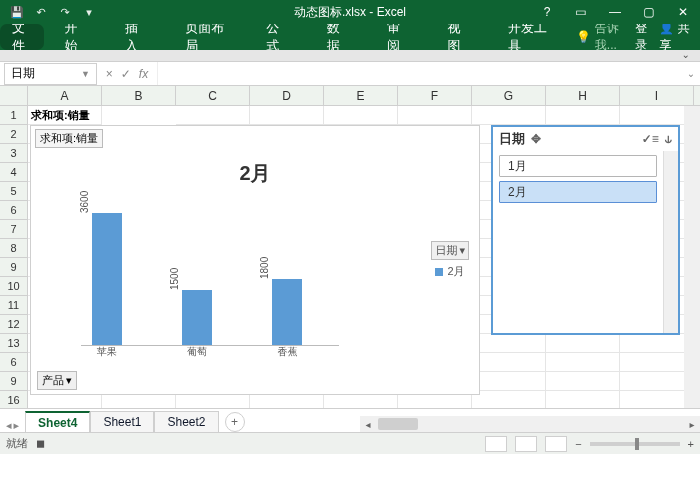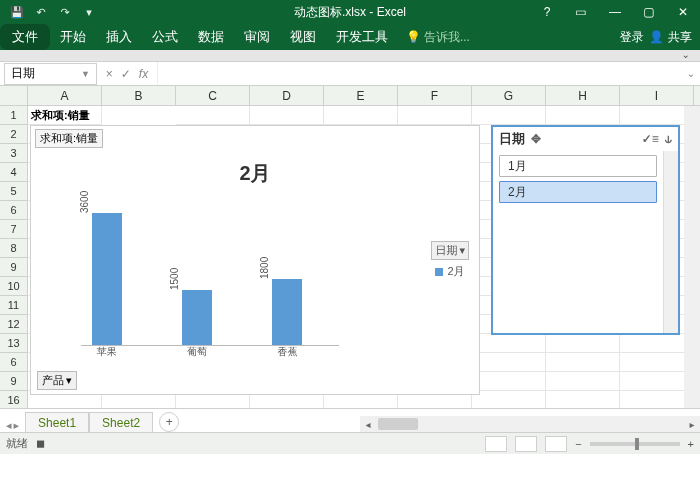--- a/index.html
+++ b/index.html
@@ -5,21 +5,21 @@
   * { box-sizing: border-box; margin: 0; padding: 0; font-family: "Microsoft YaHei", "Segoe UI", sans-serif; }
   body { width: 700px; height: 500px; background: #fff; overflow: hidden; font-size: 12px; }
   .titlebar { height: 24px; background: #0e6332; color: #fff; display: flex; align-items: center; position: relative; }
   .qat { display: flex; align-items: center; gap: 2px; padding-left: 6px; }
   .qat-btn { width: 22px; height: 20px; display: flex; align-items: center; justify-content: center; color: #fff; opacity: .9; font-size: 11px; }
   .title-center { position: absolute; left: 50%; transform: translateX(-50%); font-size: 12px; }
   .winctrls { margin-left: auto; display: flex; }
   .winbtn { width: 34px; height: 24px; display: flex; align-items: center; justify-content: center; color: #fff; font-size: 12px; }
   .ribbonbar { height: 26px; background: #0e6332; display: flex; align-items: center; color: #fff; }
   .fileTab { background: #0b4d27; height: 26px; padding: 0 12px; display: flex; align-items: center; font-size: 13px; border-radius: 7px; }
-  .rtab { padding: 0 10px; height: 26px; display: flex; align-items: center; font-size: 13px; cursor: pointer; }
+  .rtab { padding: 0 20px; height: 26px; display: flex; align-items: center; font-size: 13px; cursor: pointer; }
   .tellme { color: #a8d5b5; display: flex; align-items: center; gap: 3px; padding: 0 8px; font-size: 12px; }
   .loginShare { margin-left: auto; display: flex; align-items: center; gap: 6px; padding-right: 8px; font-size: 12px; }
   .contentstrip { height: 12px; background: #e6e6e6; border-bottom: 1px solid #cfcfcf; position: relative; }
   .collapse-caret { position: absolute; right: 10px; top: -1px; font-size: 10px; color: #555; }
   .fbar { height: 24px; display: flex; align-items: center; background: #fff; border-bottom: 1px solid #cfcfcf; }
   .namebx { width: 93px; height: 22px; border: 1px solid #cfcfcf; margin: 0 0 0 4px; display: flex; align-items: center; padding: 0 6px; font-size: 12px; }
   .namebx .dd { margin-left: auto; color: #888; font-size: 9px; }
   .fxicons { width: 60px; display: flex; align-items: center; justify-content: center; gap: 8px; color: #888; font-size: 12px; }
   .fxicons .fx { font-style: italic; text-align: right; }
   .fxinput { flex: 1; border-left: 1px solid #eee; height: 100%; }
@@ -57,21 +57,21 @@
   .slicer-item.sel { background: #c9e0f7; border-color: #5a8fd6; }
   .slicer-scroll { position: absolute; right: 0; top: 24px; bottom: 0; width: 15px; background: #f0f0f0; border-left: 1px solid #ddd; }
   .slicer-body { margin-right: 15px; }
   .hscroll { position: absolute; right: 0; bottom: 22px; left: 360px; height: 16px; background: #f0f0f0; display: flex; align-items: center; }
   .hs-btn { width: 16px; height: 16px; display: flex; align-items: center; justify-content: center; color: #666; font-size: 10px; }
   .hs-track { flex: 1; height: 16px; background: #f0f0f0; position: relative; }
   .hs-thumb { position: absolute; left: 2px; top: 2px; height: 12px; width: 40px; background: #cfcfcf; border-radius: 2px; }
   .vscroll { position: absolute; right: 0; top: 20px; bottom: 38px; width: 16px; background: #f0f0f0; }
   .sheetbar { position: absolute; left: 0; right: 0; bottom: 22px; height: 24px; display: flex; align-items: flex-end; background: #fff; border-top: 1px solid #cfcfcf; }
   .sheet-nav { display: flex; gap: 2px; padding: 0 6px; align-items: center; color: #888; font-size: 11px; }
-  .sheet-tab { border: 1px solid #cfcfcf; border-bottom: none; padding: 3px 12px; background: #f5f5f5; font-size: 12px; color: #4d7c0f; position: relative; top: 1px; }
+  .sheet-tab { border: 1px solid #cfcfcf; border-bottom: none; padding: 3px 12px; background: #f5f5f5; font-size: 12px; color: #0f172a; position: relative; top: 1px; }
   .sheet-tab.active { background: #fff; border-top: 2px solid #0e6332; color: #0e6332; font-weight: 600; }
   .sheet-new { width: 20px; height: 20px; border: 1px solid #cfcfcf; border-radius: 50%; display: flex; align-items: center; justify-content: center; margin-left: 6px; font-size: 12px; color: #666; }
   .statusbar { position: absolute; left: 0; right: 0; bottom: 0; height: 22px; background: #eef1ee; border-top: 1px solid #cfcfcf; display: flex; align-items: center; font-size: 11px; color: #555; padding: 0 6px; gap: 8px; }
   .statusbar .spacer { flex: 1; }
   .viewbtn { width: 22px; height: 16px; border: 1px solid #cfcfcf; background: #fff; }
   .zoom-slider { width: 90px; height: 4px; background: #cfcfcf; position: relative; }
   .zoom-slider::after { content: ""; position: absolute; left: 45px; top: -4px; width: 4px; height: 12px; background: #888; }
 </style>
 </head>
 <body>
@@ -90,20 +90,21 @@
     <div class="winbtn">—</div>
     <div class="winbtn">▢</div>
     <div class="winbtn">✕</div>
   </div>
 </div>
 
 <div class="ribbonbar">
   <div class="fileTab">文件</div>
   <div class="rtab">开始</div>
   <div class="rtab">插入</div>
+  <div class="rtab">页面布局</div>
   <div class="rtab">公式</div>
   <div class="rtab">数据</div>
   <div class="rtab">审阅</div>
   <div class="rtab">视图</div>
   <div class="rtab">开发工具</div>
   <div class="tellme">
     <span>💡</span>
     <span>告诉我...</span>
   </div>
   <div class="loginShare">
@@ -435,20 +436,21 @@
   </div>
 
   <div class="vscroll"></div>
 
   <div class="sheetbar">
     <div class="sheet-nav">
       <span>◂</span>
       <span>▸</span>
     </div>
     <div id="sheet-tabs" style="display:flex;">
+        <div class="sheet-tab active">Sheet4</div>
         <div class="sheet-tab">Sheet1</div>
         <div class="sheet-tab">Sheet2</div>
       </div>
     <div class="sheet-new">+</div>
     <div style="flex:1"></div>
   </div>
   <div class="hscroll">
     <div class="hs-btn">◂</div>
     <div class="hs-track">
         <div class="hs-thumb"></div>

